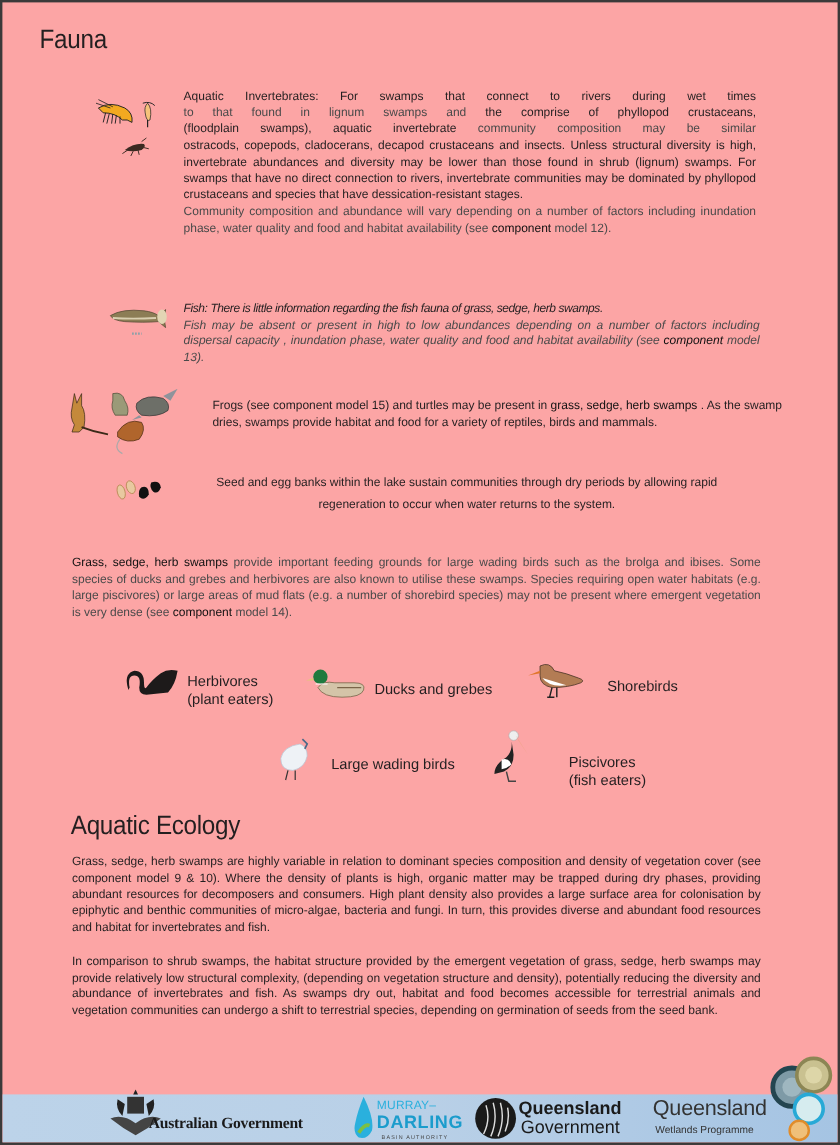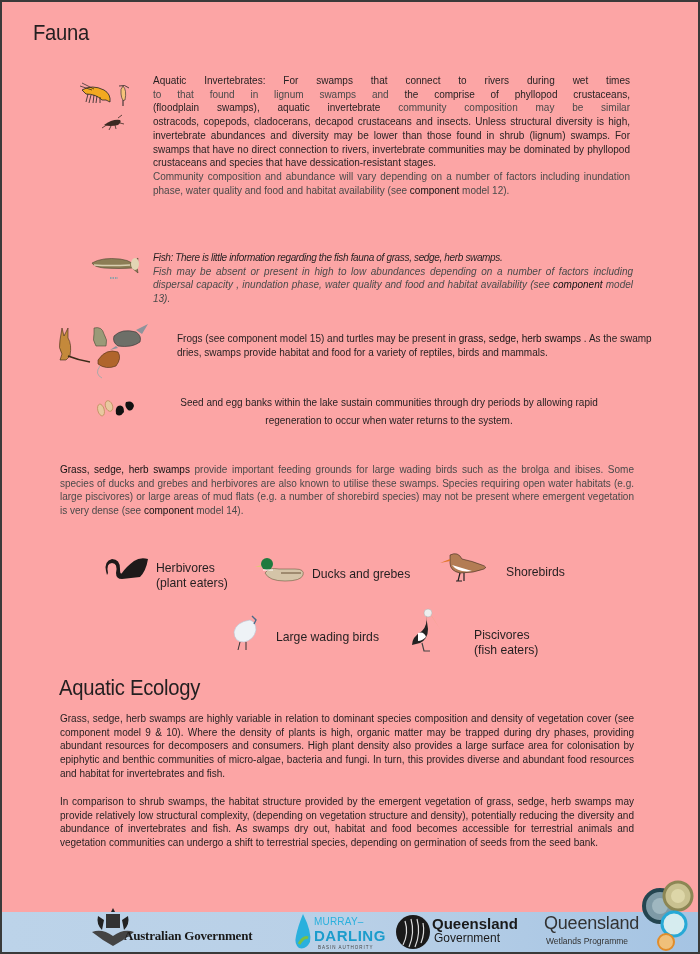--- a/index.html
+++ b/index.html
@@ -26,21 +26,21 @@
   .footer {
     position: absolute; left: 0; right: 0; top: 910px; height: 40px;
     background: linear-gradient(90deg, #bcd3e9 0%, #b9d0e7 50%, #a5c4e3 100%);
   }
   .flogo { position: absolute; }
   .ag-text { position: absolute; left: 122px; top: 16px; font-family: "Liberation Serif", serif; font-weight: bold; font-size: 13px; color: #1a1a1a; letter-spacing: -0.2px; }
   .mdba-1 { position: absolute; left: 312px; top: 4px; font-size: 10px; color: #2ab0dd; letter-spacing: 0.2px; }
   .mdba-2 { position: absolute; left: 312px; top: 15px; font-size: 15px; color: #1b9ccc; font-weight: bold; letter-spacing: 0.5px; }
   .mdba-3 { position: absolute; left: 316px; top: 33px; font-size: 4.5px; color: #444; letter-spacing: 1px; }
   .qg-1 { position: absolute; left: 430px; top: 3px; font-size: 15px; font-weight: bold; color: #1a1a1a; }
-  .qg-2 { position: absolute; left: 432px; top: 19px; font-size: 12px; color: #1a1a1a; }
+  .qg-2 { position: absolute; left: 432px; top: 19px; font-size: 15px; color: #1a1a1a; }
   .qw-1 { position: absolute; left: 542px; top: 1px; font-size: 18px; color: #333; letter-spacing: -0.2px; }
   .qw-2 { position: absolute; left: 544px; top: 24px; font-size: 8.5px; color: #333; }
 </style>
 </head>
 <body>
 
 <div class="page">
 
   <div class="h1" style="left:31px; top:18px;">Fauna</div>
 

